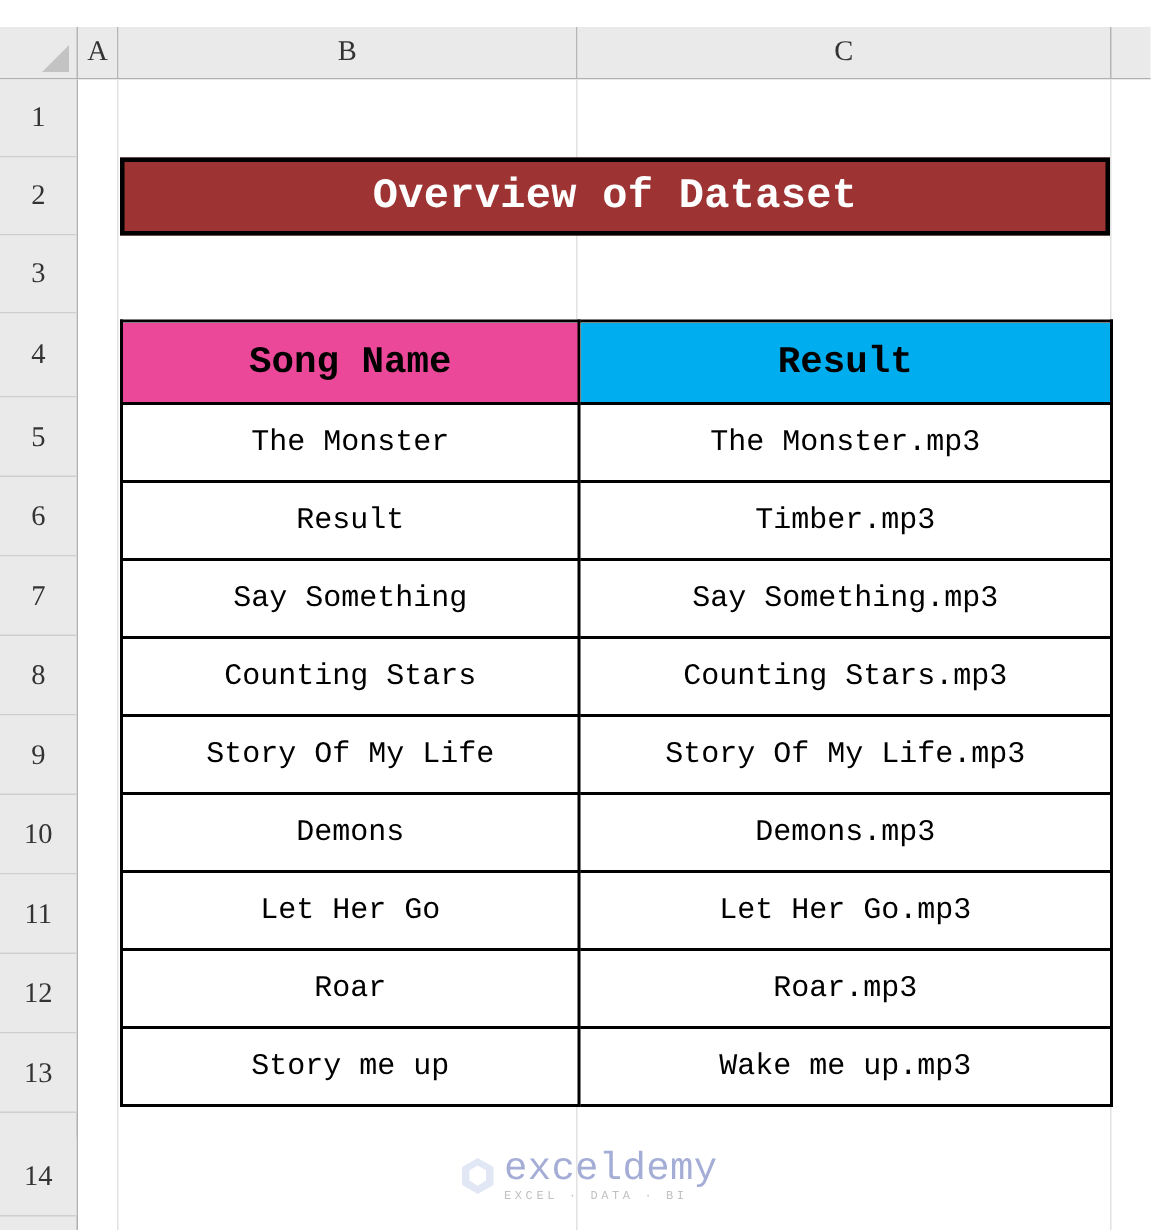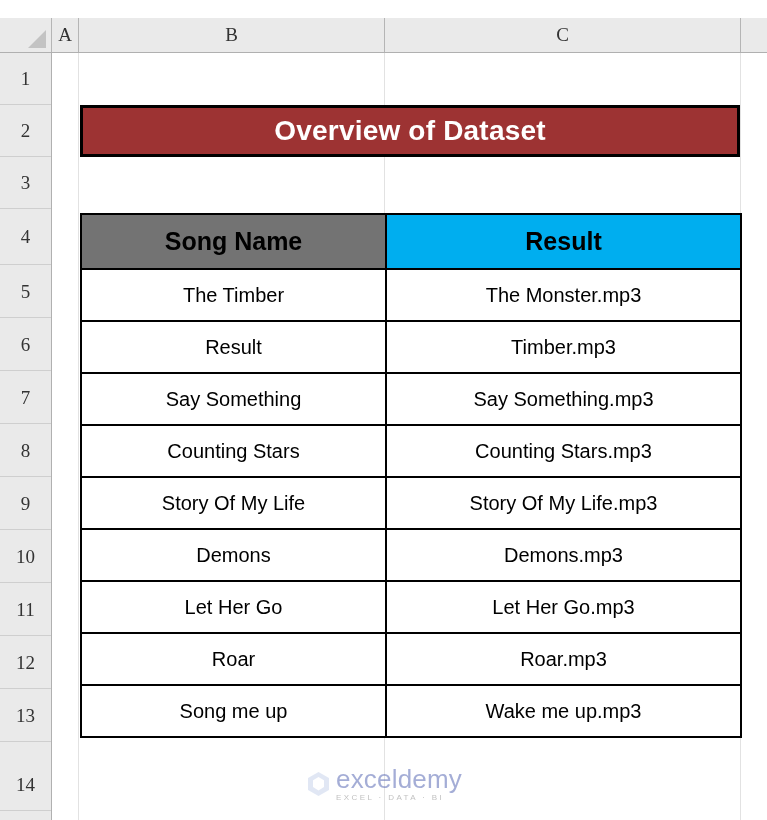--- a/index.html
+++ b/index.html
@@ -100,20 +100,21 @@
     height: 767px;
     background: #e2e2e2;
   }
 
   
   #content {
     position: absolute;
     left: 0; top: 0;
     width: 767px; height: 820px;
     pointer-events: none;
+    font-family: Liberation Mono, monospace;
   }
   #content > * { pointer-events: auto; }
 
   
   #title-banner {
     position: absolute;
     left: 80px; top: 105px;
     width: 660px; height: 52px;
     background: #9d3333;
     border: 3px solid #000000;
@@ -150,21 +151,21 @@
     height: 52px;
     box-sizing: border-box;
     overflow: hidden;
     white-space: nowrap;
   }
   #data-table thead th {
     font-size: 25px;
     font-weight: bold;
     height: 55px;
   }
-  th.head-song   { background: #737373; }
+  th.head-song   { background: #ec4899; }
   th.head-result { background: #00aeef; }
   #data-table tbody td { background: #ffffff; font-weight: normal; }
 
   
   #watermark {
     position: absolute;
     left: 307px; top: 766px;
     display: flex;
     align-items: center;
     opacity: 0.55;
@@ -238,21 +239,21 @@
       <col class="c-result">
     </colgroup>
     <thead>
       <tr>
         <th class="head-song">Song Name</th>
         <th class="head-result">Result</th>
       </tr>
     </thead>
     <tbody>
       <tr>
-        <td>The Timber</td>
+        <td>The Monster</td>
         <td>The Monster.mp3</td>
       </tr>
       <tr>
         <td>Result</td>
         <td>Timber.mp3</td>
       </tr>
       <tr>
         <td>Say Something</td>
         <td>Say Something.mp3</td>
       </tr>
@@ -270,21 +271,21 @@
       </tr>
       <tr>
         <td>Let Her Go</td>
         <td>Let Her Go.mp3</td>
       </tr>
       <tr>
         <td>Roar</td>
         <td>Roar.mp3</td>
       </tr>
       <tr>
-        <td>Song me up</td>
+        <td>Story me up</td>
         <td>Wake me up.mp3</td>
       </tr>
     </tbody>
   </table>
 
   <div id="watermark">
     <div id="wm-logo">
       <svg width="23" height="25" viewBox="0 0 23 25" xmlns="http://www.w3.org/2000/svg">
         <polygon points="11.5,0 22,6 22,18 11.5,24 1,18 1,6" fill="#c9d4ec"></polygon>
         <polygon points="11.5,5 17,8.2 17,15 11.5,18.5 6,15 6,8.2" fill="#ffffff"></polygon>

